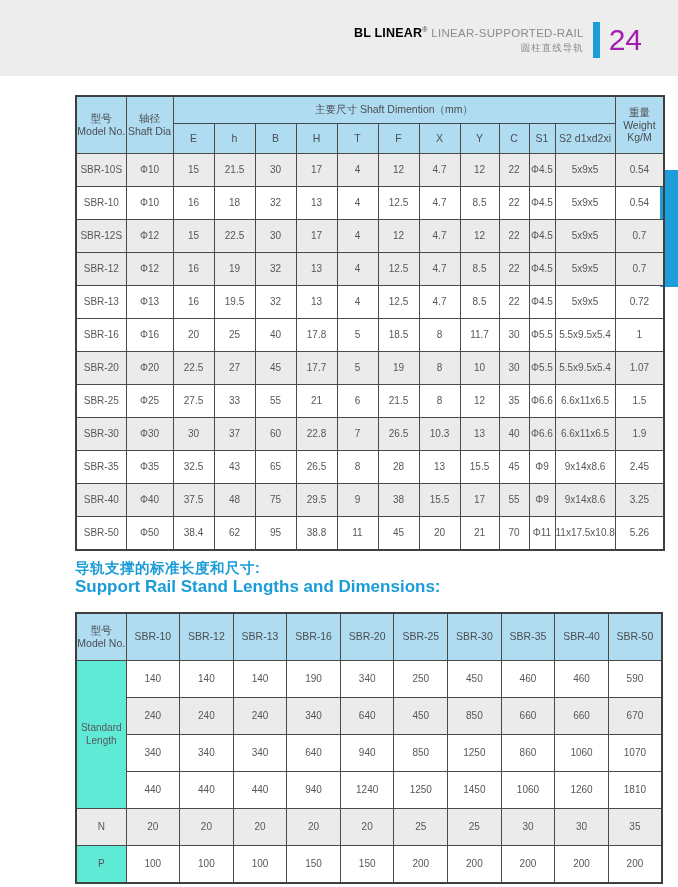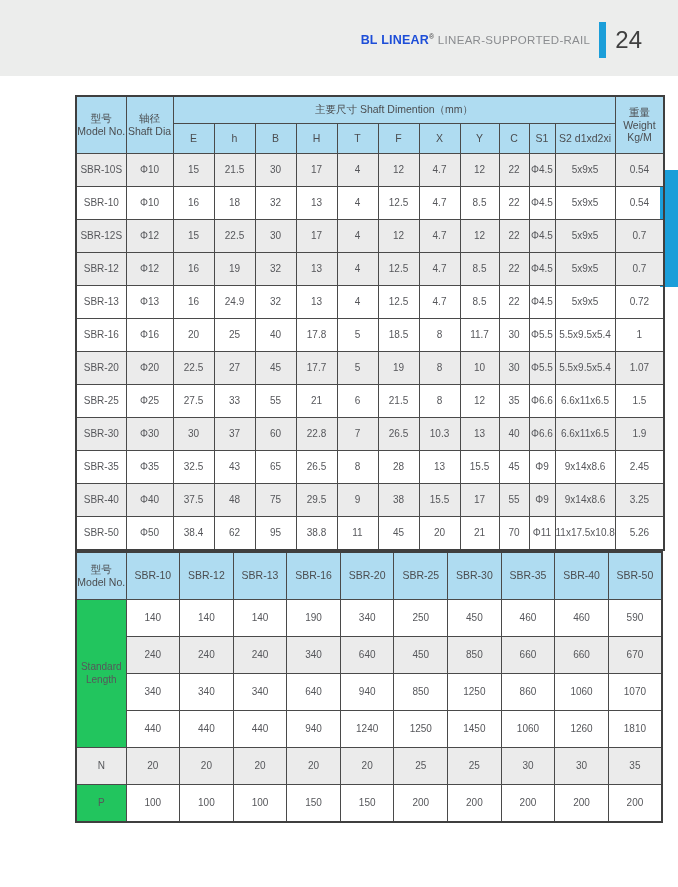--- a/index.html
+++ b/index.html
@@ -8,45 +8,45 @@
     font-family:"Liberation Sans",sans-serif;
     -webkit-font-smoothing:antialiased;
   }
   .page{position:relative;width:678px;height:887px;overflow:hidden;background:#ffffff;}
 
   
   .top-band{position:absolute;top:0;left:0;width:678px;height:76px;background:#ecedec;}
   .brand-area{position:absolute;right:36px;top:22px;display:flex;align-items:center;gap:9px;}
   .brand-text{text-align:right;}
   .brand-line1{white-space:nowrap;font-size:11.5px;color:#8a8c8f;letter-spacing:.3px;}
-  .brand-bold{font-weight:bold;font-size:12.5px;color:#1d4ed8;letter-spacing:.2px;}
+  .brand-bold{font-weight:bold;font-size:12.5px;color:#000000;letter-spacing:.2px;}
   .brand-reg{font-size:7px;vertical-align:super;color:#3c3c3e;}
   .brand-cn{font-size:9.5px;color:#8a8c8f;margin-top:2px;letter-spacing:1px;}
   .accent-bar{width:7px;height:36px;background:#1b9ed9;}
-  .page-num{font-size:24px;color:#404040;line-height:36px;text-align:center;}
+  .page-num{font-size:30px;color:#a21caf;line-height:36px;text-align:center;}
 
   
   .side-tab{position:absolute;right:0;top:170px;width:18px;height:117px;background:#1b9ed9;}
 
   
   .content{position:absolute;left:45px;top:95px;width:588px;padding-left:30px;}
 
   table{border-collapse:collapse;table-layout:fixed;width:588px;border:2px solid #3f3f3f;}
   th,td{
     border:1px solid #4a4a4a;
     font-size:10px;color:#56575b;text-align:center;vertical-align:middle;
     padding:0;font-weight:normal;white-space:nowrap;line-height:1.25;
   }
   thead th{background:#afdcf1;color:#4b4d50;}
   .t1-head-r1 th{height:26px;font-size:10.5px;}
   .t1-head-r2 th{height:29px;font-size:10.5px;}
   #t1-body td{height:32px;}
   .hdr-two-line div{line-height:1.2;}
   .shaded{background:#ebebeb;}
-  .label-cell{background:#22c55e;font-size:10px;white-space:normal;}
+  .label-cell{background:#5eead4;font-size:10px;white-space:normal;}
   td.shaded{background:#ebebeb;}
 
   
   .section-heading{margin-top:9px;margin-bottom:15px;color:#1a9cd8;}
   .section-heading .cn{font-size:14.5px;font-weight:bold;line-height:17px;letter-spacing:.5px;}
   .section-heading .en{font-size:17px;font-weight:bold;line-height:20px;}
 
   #table2 thead th{height:46px;font-size:10.5px;}
   #t2-body td{height:36px;}
 </style>
@@ -55,20 +55,21 @@
 
 <div class="page">
 
   <div class="top-band">
     <div class="brand-area">
       <div class="brand-text">
         <div class="brand-line1">
           <span class="brand-bold">BL LINEAR</span><span class="brand-reg">®</span>
           <span class="brand-series">LINEAR-SUPPORTED-RAIL</span>
         </div>
+        <div class="brand-cn">圆柱直线导轨</div>
       </div>
       <div class="accent-bar"></div>
       <div class="page-num">24</div>
     </div>
   </div>
 
   <div class="side-tab"></div>
 
   <div class="content">
 
@@ -182,21 +183,21 @@
             <td class="shaded">8.5</td>
             <td class="shaded">22</td>
             <td class="shaded">Φ4.5</td>
             <td class="shaded">5x9x5</td>
             <td class="shaded">0.7</td>
           </tr>
           <tr>
             <td>SBR-13</td>
             <td>Φ13</td>
             <td>16</td>
-            <td>24.9</td>
+            <td>19.5</td>
             <td>32</td>
             <td>13</td>
             <td>4</td>
             <td>12.5</td>
             <td>4.7</td>
             <td>8.5</td>
             <td>22</td>
             <td>Φ4.5</td>
             <td>5x9x5</td>
             <td>0.72</td>
@@ -309,20 +310,24 @@
             <td>20</td>
             <td>21</td>
             <td>70</td>
             <td>Φ11</td>
             <td>11x17.5x10.8</td>
             <td>5.26</td>
           </tr>
         </tbody>
     </table>
 
+    <div class="section-heading">
+      <div class="cn">导轨支撑的标准长度和尺寸:</div>
+      <div class="en">Support Rail Stand Lengths and Dimensions:</div>
+    </div>
 
     <table id="table2">
       <colgroup>
         <col style="width:50px">
         <col>
           <col>
           <col>
           <col>
           <col>
           <col>

